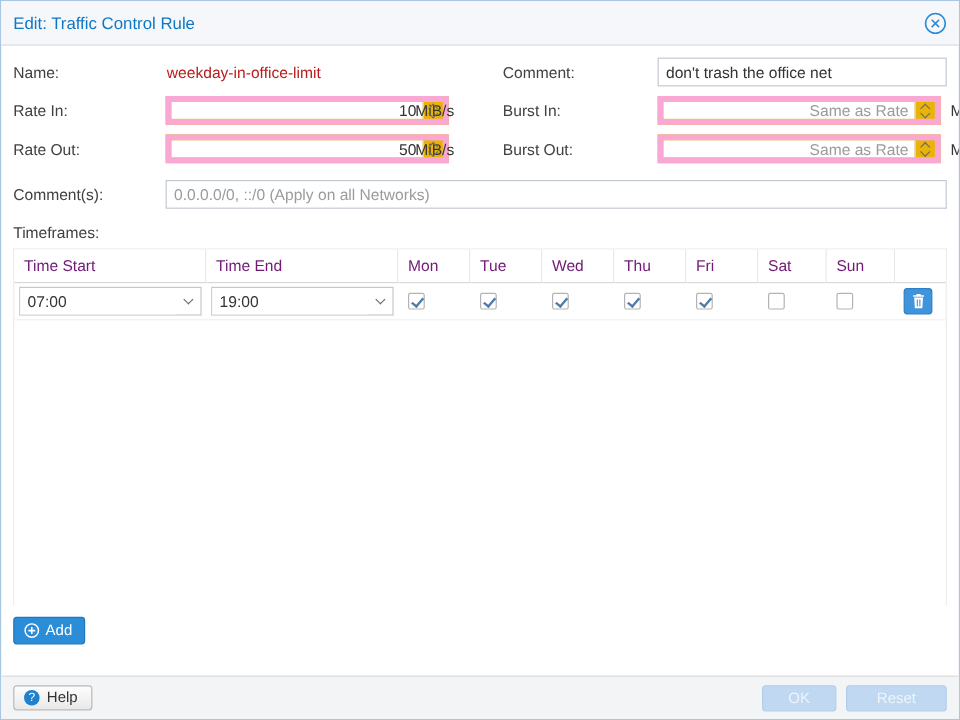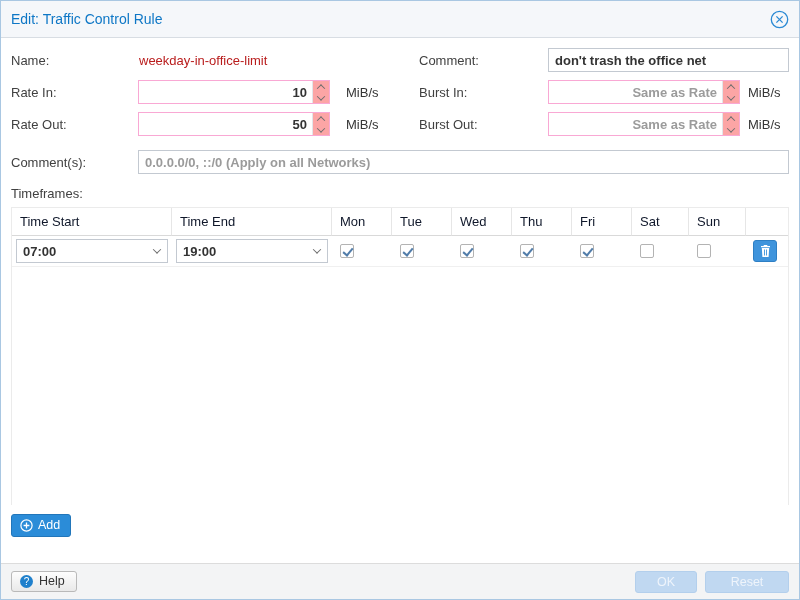--- a/index.html
+++ b/index.html
@@ -37,35 +37,34 @@
     margin-bottom: 8px;
     min-height: 24px;
   }
   .lbl { color: #414141; }
   .unit { margin-left: 8px; color: #363636; }
   .plain-value { padding-left: 1px; color: #b91c1c; }
 
   input[type=text] {
     font-family: inherit; font-size: 13px; color: #333;
     outline: none;
-    font-weight: bold;
   }
   .textfield {
     height: 24px; width: 100%;
     border: 1px solid #c3c9d1;
     padding: 0 6px;
     background: #fff;
   }
   input::placeholder { color: #9b9b9b; opacity: 1; }
 
   
   .spinfield {
-    height: 24px; width: 192px;
-    border: 1px solid #f9a8d4;
-    background: #fca5a5;
+    height: 24px; width: 236px;
+    border: 5px solid #f9a8d4;
+    background: #eab308;
     display: flex; align-items: stretch;
   }
   .spinfield input {
     flex: 1; min-width: 0; border: none; height: 100%;
     text-align: right; padding: 0 5px;
   }
   .spinfield input.ph-right::placeholder { text-align: right; }
   .spinners { width: 17px; display: flex; flex-direction: column; border-left: 1px solid #e3e6ea; }
   .spin { flex: 1; display: flex; align-items: center; justify-content: center; cursor: pointer; }
   .chev-up {
@@ -93,21 +92,21 @@
   .section-label { margin: 12px 0 6px; color: #414141; }
 
   
   .tf-grid { border: 1px solid #ebebeb; border-bottom: none; }
   .tf-header, .tf-row {
     display: grid;
     grid-template-columns: 160px 160px 60px 60px 60px 60px 60px 57px 57px 1fr;
   }
   .th {
     padding: 6px 8px;
-    color: #0f172a;
+    color: #701a75;
     background: #fff;
     border-right: 1px solid #e6e6e6;
     border-bottom: 1px solid #d9d9d9;
     cursor: pointer;
     white-space: nowrap;
   }
   .th:last-child { border-right: none; }
   .td {
     padding: 3px 4px;
     border-bottom: 1px solid #f0f0f0;

